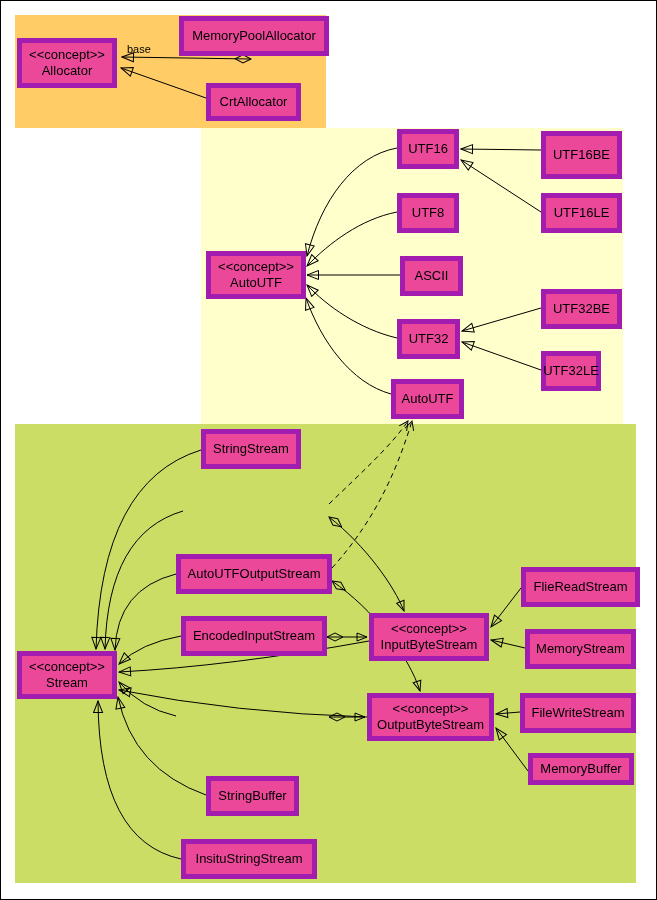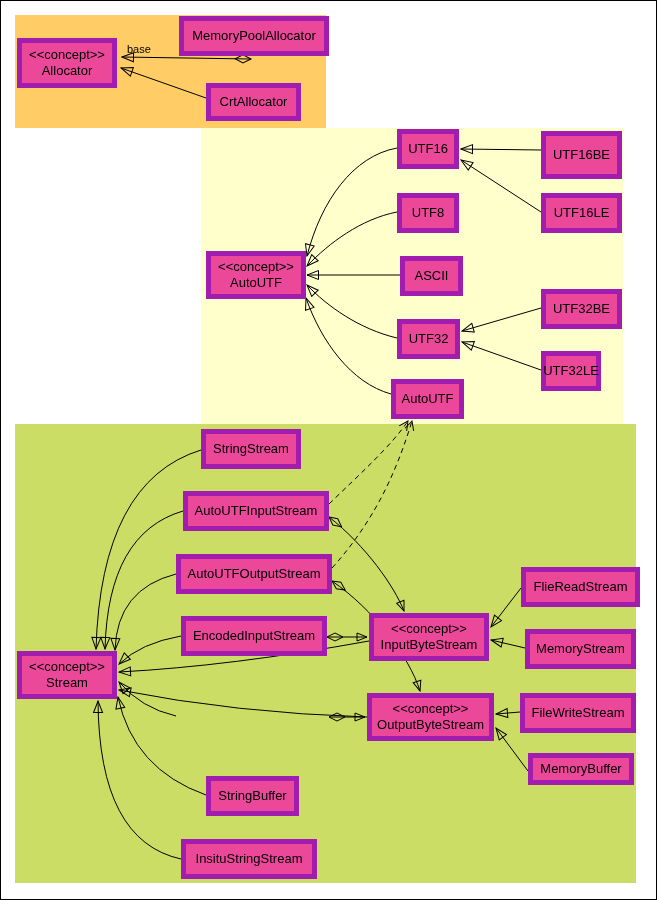--- a/index.html
+++ b/index.html
@@ -132,23 +132,20 @@
   <div class="node" style="left:540px;top:288px;width:81px;height:40px">
     <span>UTF32BE</span>
   </div>
   <div class="node" style="left:540px;top:350px;width:60px;height:40px">
     <span>UTF32LE</span>
   </div>
 
   <div class="node" style="left:200px;top:428px;width:100px;height:40px">
     <span>StringStream</span>
   </div>
-  <div class="node" style="left:182px;top:490px;width:146px;height:40px">
-    <span>AutoUTFInputStream</span>
-  </div>
   <div class="node" style="left:175px;top:553px;width:156px;height:40px">
     <span>AutoUTFOutputStream</span>
   </div>
   <div class="node" style="left:180px;top:615px;width:146px;height:40px">
     <span>EncodedInputStream</span>
   </div>
   <div class="node" style="left:16px;top:650px;width:100px;height:48px">
     <span>&lt;&lt;concept&gt;&gt;</span>
     <span>Stream</span>
   </div>

